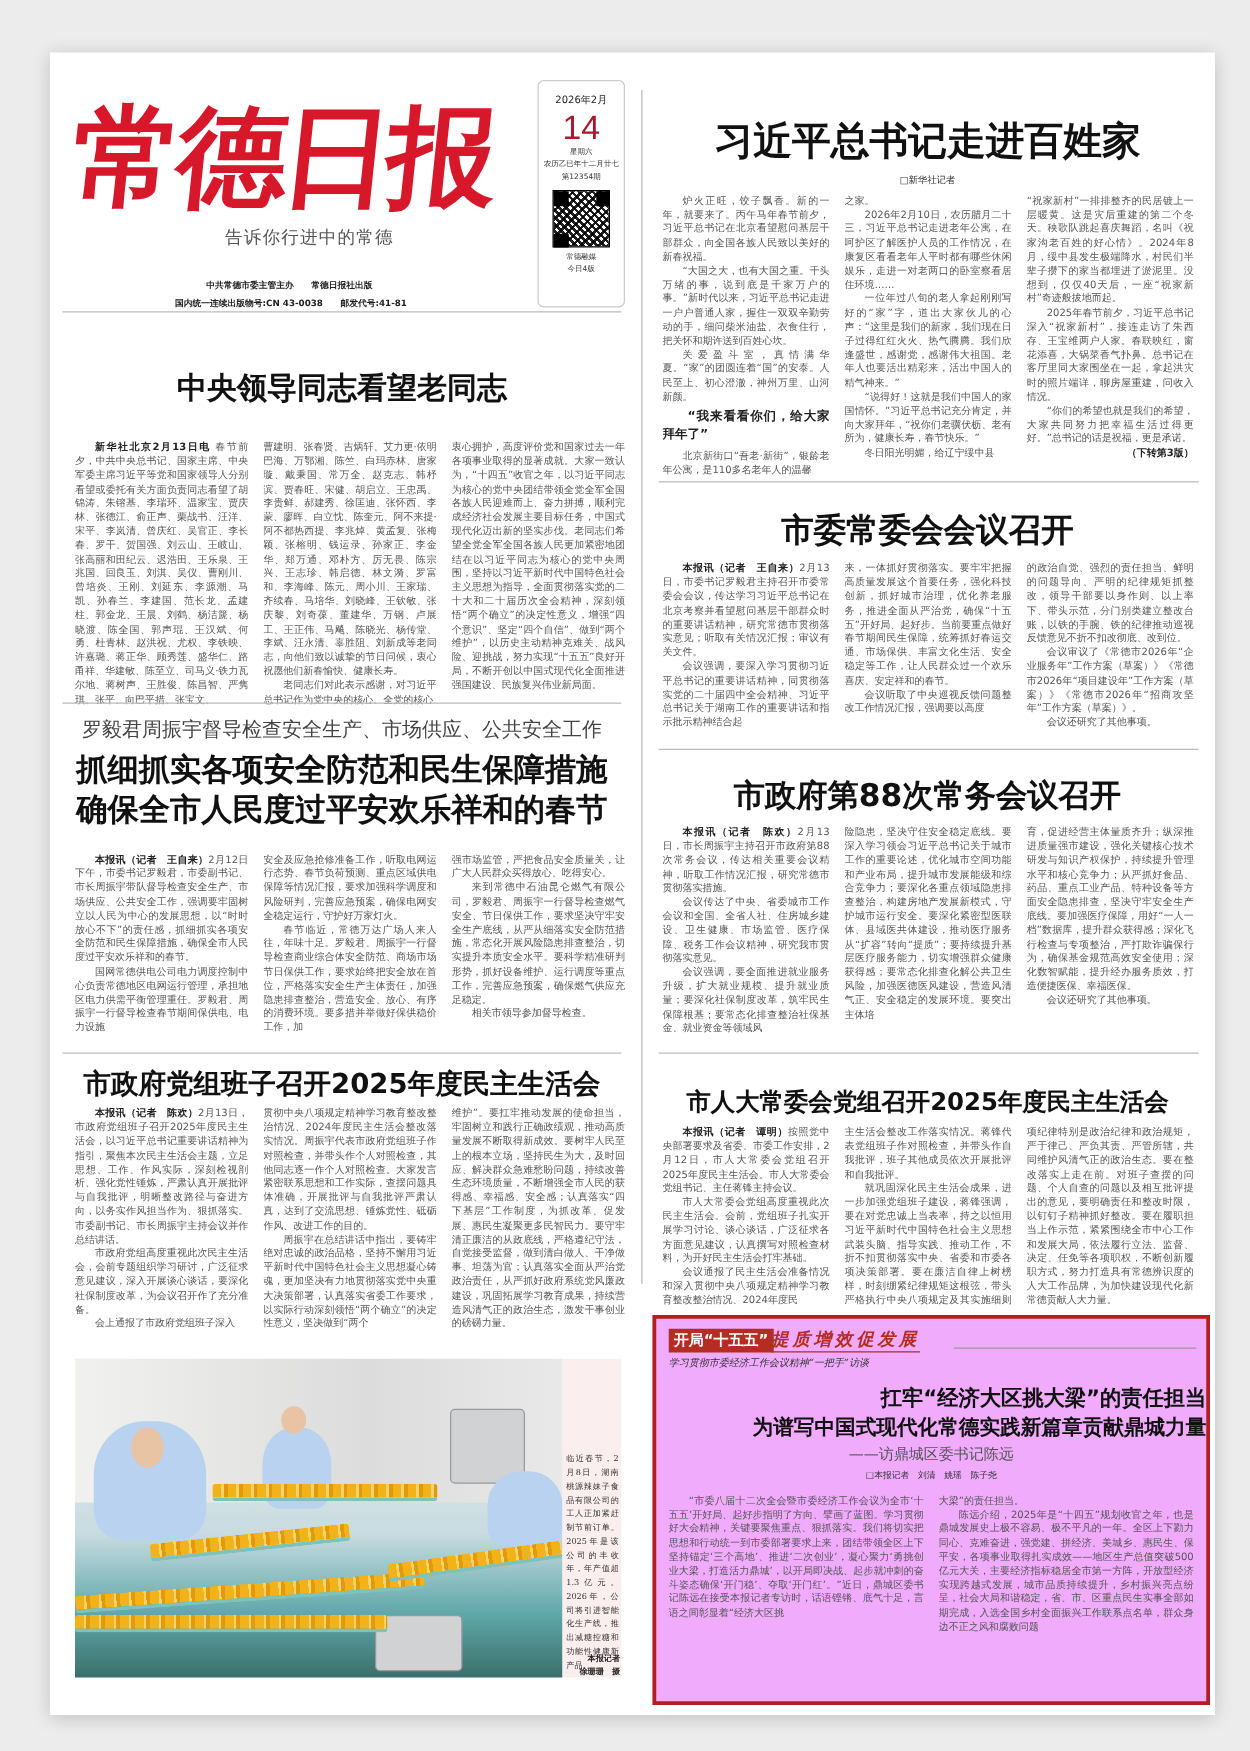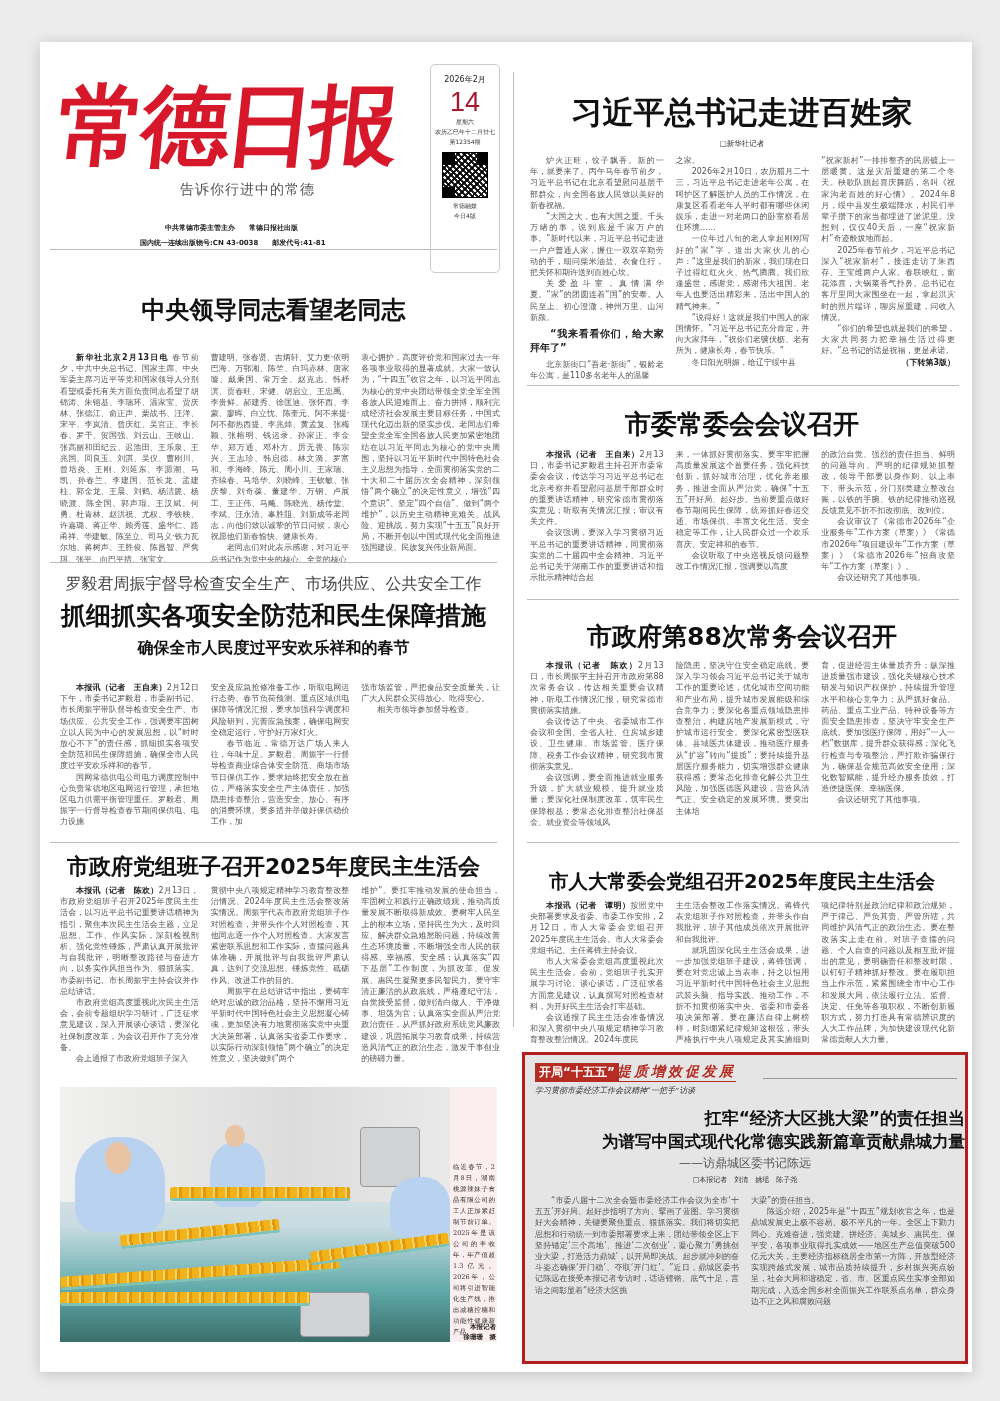--- a/index.html
+++ b/index.html
@@ -18,21 +18,21 @@
     font-family: "DejaVu Serif", serif; font-weight: bold; font-size: 88px;
     color: #d7182a; letter-spacing: -4px; line-height: 110px; white-space: nowrap;
     transform: skewX(-6deg);
   }
   .slogan { position: absolute; left: 140px; top: 139px; font-family: "DejaVu Serif", serif; font-size: 14px; color: #555; letter-spacing: 1px; }
   .publisher { position: absolute; left: 125px; top: 181px; font-size: 7px; color: #222; font-weight: bold; }
   .issn { position: absolute; left: 100px; top: 196px; font-size: 7px; color: #222; font-weight: bold; }
   .mast-rule { position: absolute; left: 10px; top: 207px; width: 447px; height: 1px; background: #bbb; }
 
   .datebox {
-    position: absolute; left: 390px; top: 22px; width: 70px; height: 209px;
+    position: absolute; left: 390px; top: 22px; width: 70px; height: 182px;
     border: 1px solid #ccc; border-radius: 5px; text-align: center;
   }
   .datebox .ym { font-size: 8px; color: #222; margin-top: 9px; }
   .datebox .day { font-size: 27px; color: #a8182e; font-family: "Liberation Sans", sans-serif; line-height: 30px; margin-top: 2px; }
   .datebox .small { font-size: 6px; color: #333; line-height: 10px; }
   .qr { width: 46px; height: 46px; margin: 5px auto 3px;
     background:
       linear-gradient(#000,#000) 0 0/12px 12px no-repeat,
       linear-gradient(#000,#000) 34px 0/12px 12px no-repeat,
       linear-gradient(#000,#000) 0 34px/12px 12px no-repeat,
@@ -63,21 +63,21 @@
   .photo .wall { position:absolute; left:0; top:0; width:100%; height:45%; background: linear-gradient(90deg,#f1f1ef,#dcdcdc 60%,#e9e9e9); }
   .photo .belt { position:absolute; height:14px; background: repeating-linear-gradient(90deg,#f2b21a 0 7px,#f7d36a 7px 9px,#e39a0a 9px 12px); border-bottom:3px solid #7fc2b8; border-radius: 3px; }
   .photo .worker { position:absolute; border-radius: 45% 45% 25% 25%; background: #b9d2ef; }
   .photo .head { position:absolute; border-radius:50%; background:#e8c4a5; }
   .photo .machine { position:absolute; background:#d0d2d4; border:1px solid #999; border-radius:4px; }
   .caption-box { position: absolute; left: 410px; top: 1045px; width: 47px; height: 255px; background: #fbeeee; }
   .caption { position: absolute; left: 413px; top: 1120px; width: 42px; font-family: "DejaVu Serif", serif; font-size: 6.5px; line-height: 11px; color: #333; text-align: justify; }
   .credit { position: absolute; left: 408px; top: 1280px; width: 48px; text-align: right; font-size: 6.5px; line-height: 10px; color: #222; font-weight: bold; }
 
   
-  .feature { position: absolute; left: 482px; top: 1010px; width: 446px; height: 312px; border: 3px solid #b41e1e; background: #e5e5e5; }
+  .feature { position: absolute; left: 482px; top: 1010px; width: 446px; height: 312px; border: 3px solid #b41e1e; background: #f0abfc; }
   .tag1 { position: absolute; left: 10px; top: 8px; background: #b42c22; color: #fff; font-weight: bold; font-size: 12px; padding: 1px 4px; }
   .tag2 { position: absolute; left: 92px; top: 8px; color: #b42c22; font-weight: bold; font-size: 14px; letter-spacing: 3px; font-style: italic; border-bottom: 1px solid #b42c22; }
   .tagrule { position: absolute; left: 238px; top: 23px; width: 194px; height: 1px; background: #999; }
   .tagsub { position: absolute; left: 10px; top: 30px; font-family: "DejaVu Serif", serif; font-style: italic; font-size: 8px; color: #333; }
   .f-hl { position: absolute; left: 0; width: 100%; text-align: right; font-weight: bold; color: #111; white-space: nowrap; }
   .f-sub { position: absolute; left: 0; width: 100%; text-align: center; font-size: 12px; color: #555; }
   .f-by { position: absolute; left: 0; width: 100%; text-align: center; font-size: 7px; color: #333; }
 </style>
 </head>
 <body>
@@ -144,32 +144,33 @@
       <div class="col">
         <p style="text-indent:0">衷心拥护，高度评价党和国家过去一年各项事业取得的显著成就。大家一致认为，“十四五”收官之年，以习近平同志为核心的党中央团结带领全党全军全国各族人民迎难而上、奋力拼搏，顺利完成经济社会发展主要目标任务，中国式现代化迈出新的坚实步伐。老同志们希望全党全军全国各族人民更加紧密地团结在以习近平同志为核心的党中央周围，坚持以习近平新时代中国特色社会主义思想为指导，全面贯彻落实党的二十大和二十届历次全会精神，深刻领悟“两个确立”的决定性意义，增强“四个意识”、坚定“四个自信”、做到“两个维护”，以历史主动精神克难关、战风险、迎挑战，努力实现“十五五”良好开局，不断开创以中国式现代化全面推进强国建设、民族复兴伟业新局面。</p>
       </div>
     </div>
   </div>
   <div class="rule" style="left:10px; top:520px; width:447px;"></div>
 
   <div>
     <div class="kicker" style="left:10px; top:532px; width:447px; font-size:16px;">罗毅君周振宇督导检查安全生产、市场供应、公共安全工作</div>
     <div class="hl" style="left:10px; top:558px; width:447px; font-size:25px; line-height:32px;">抓细抓实各项安全防范和民生保障措施</div>
-    <div class="hl" style="left:10px; top:590px; width:447px; font-size:16px; line-height:32px;">确保全市人民度过平安欢乐祥和的春节</div>
+    <div class="hl" style="left:10px; top:590px; width:447px; font-size:25px; line-height:32px;">确保全市人民度过平安欢乐祥和的春节</div>
     <div class="cols" style="left:20px; top:640px; width:440px; height:172px;">
       <div class="col">
         <p><b>本报讯（记者　王自来）</b><span>2月12日下午，市委书记罗毅君，市委副书记、市长周振宇带队督导检查安全生产、市场供应、公共安全工作，强调要牢固树立以人民为中心的发展思想，以“时时放心不下”的责任感，抓细抓实各项安全防范和民生保障措施，确保全市人民度过平安欢乐祥和的春节。</span></p>
         <p>国网常德供电公司电力调度控制中心负责常德地区电网运行管理，承担地区电力供需平衡管理重任。罗毅君、周振宇一行督导检查春节期间保供电、电力设施</p>
       </div>
       <div class="col">
         <p style="text-indent:0">安全及应急抢修准备工作，听取电网运行态势、春节负荷预测、重点区域供电保障等情况汇报，要求加强科学调度和风险研判，完善应急预案，确保电网安全稳定运行，守护好万家灯火。</p>
         <p>春节临近，常德万达广场人来人往，年味十足。罗毅君、周振宇一行督导检查商业综合体安全防范、商场市场节日保供工作，要求始终把安全放在首位，严格落实安全生产主体责任，加强隐患排查整治，营造安全、放心、有序的消费环境。要多措并举做好保供稳价工作，加</p>
       </div>
       <div class="col">
         <p style="text-indent:0">强市场监管，严把食品安全质量关，让广大人民群众买得放心、吃得安心。</p>
+        <p>来到常德中石油昆仑燃气有限公司，罗毅君、周振宇一行督导检查燃气安全、节日保供工作，要求坚决守牢安全生产底线，从严从细落实安全防范措施，常态化开展风险隐患排查整治，切实提升本质安全水平。要科学精准研判形势，抓好设备维护、运行调度等重点工作，完善应急预案，确保燃气供应充足稳定。</p>
         <p>相关市领导参加督导检查。</p>
       </div>
     </div>
   </div>
   <div class="rule" style="left:10px; top:800px; width:447px;"></div>
 
   <div>
     <div class="hl" style="left:10px; top:810px; width:447px; font-size:22px;">市政府党组班子召开2025年度民主生活会</div>
     <div class="cols" style="left:20px; top:843px; width:440px; height:185px;">
       <div class="col">

